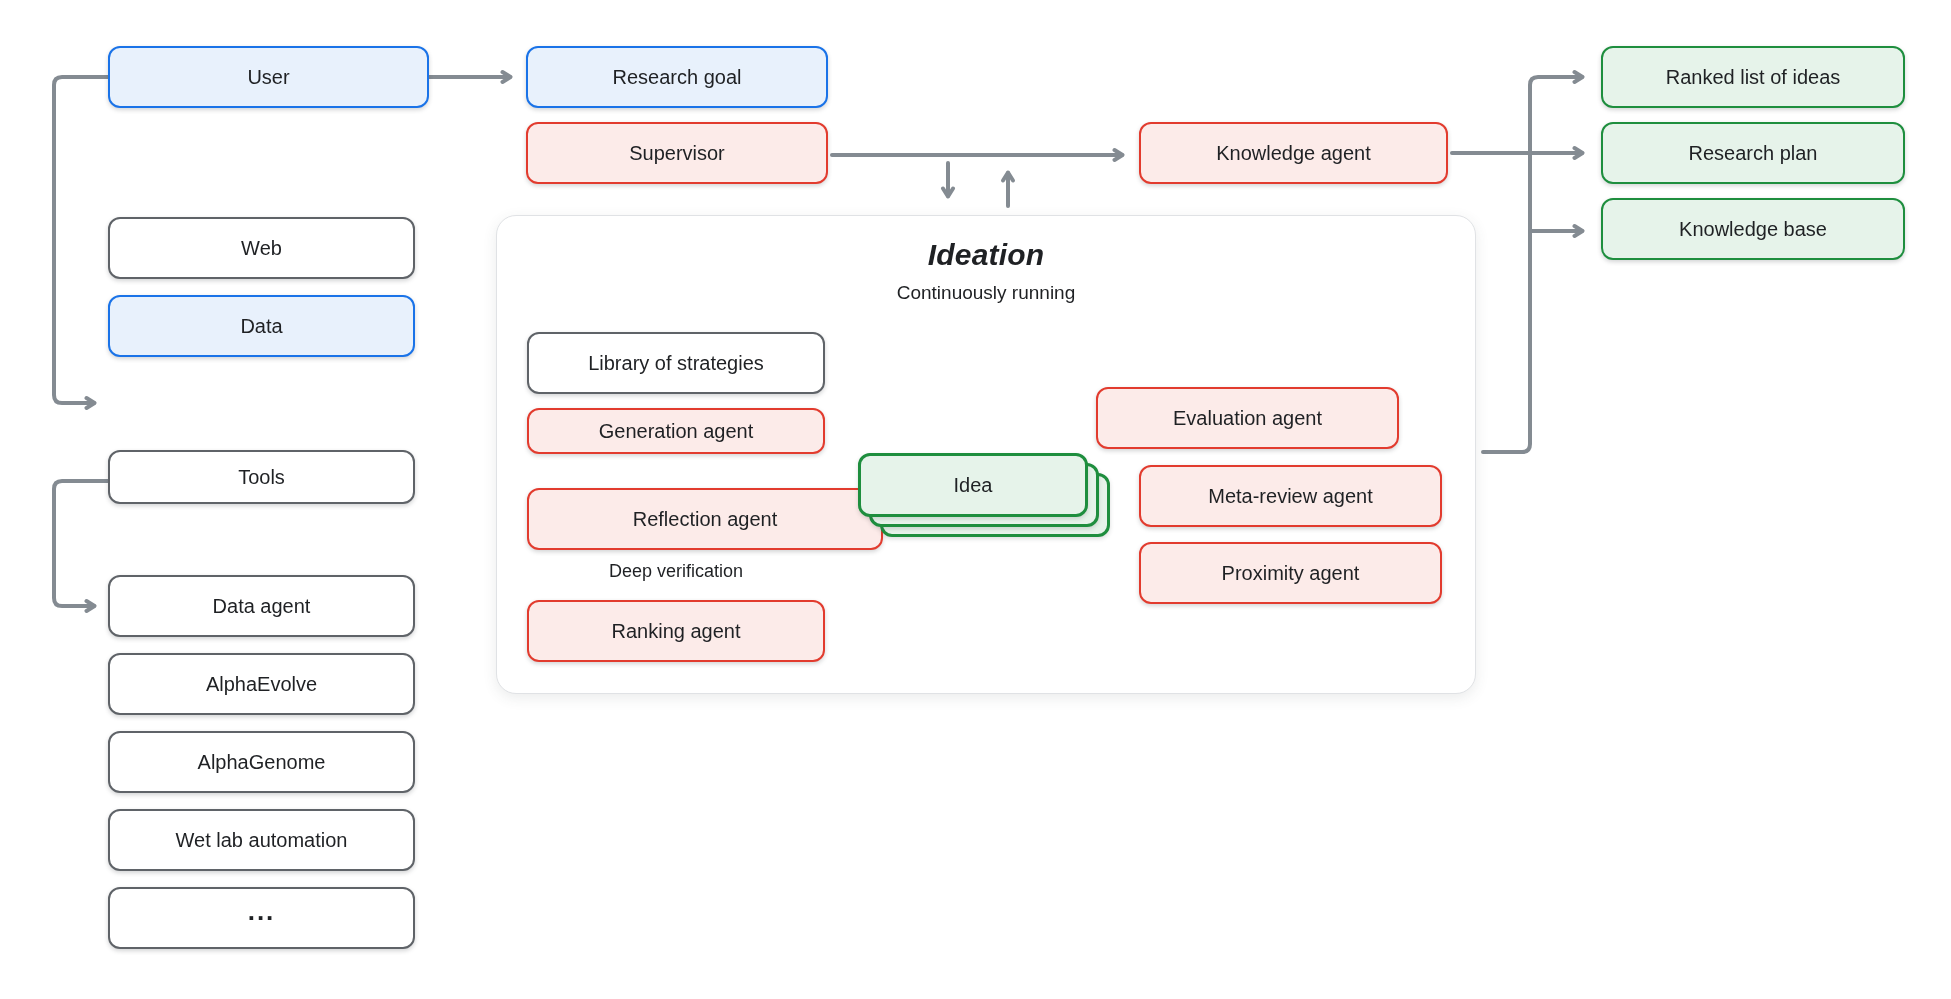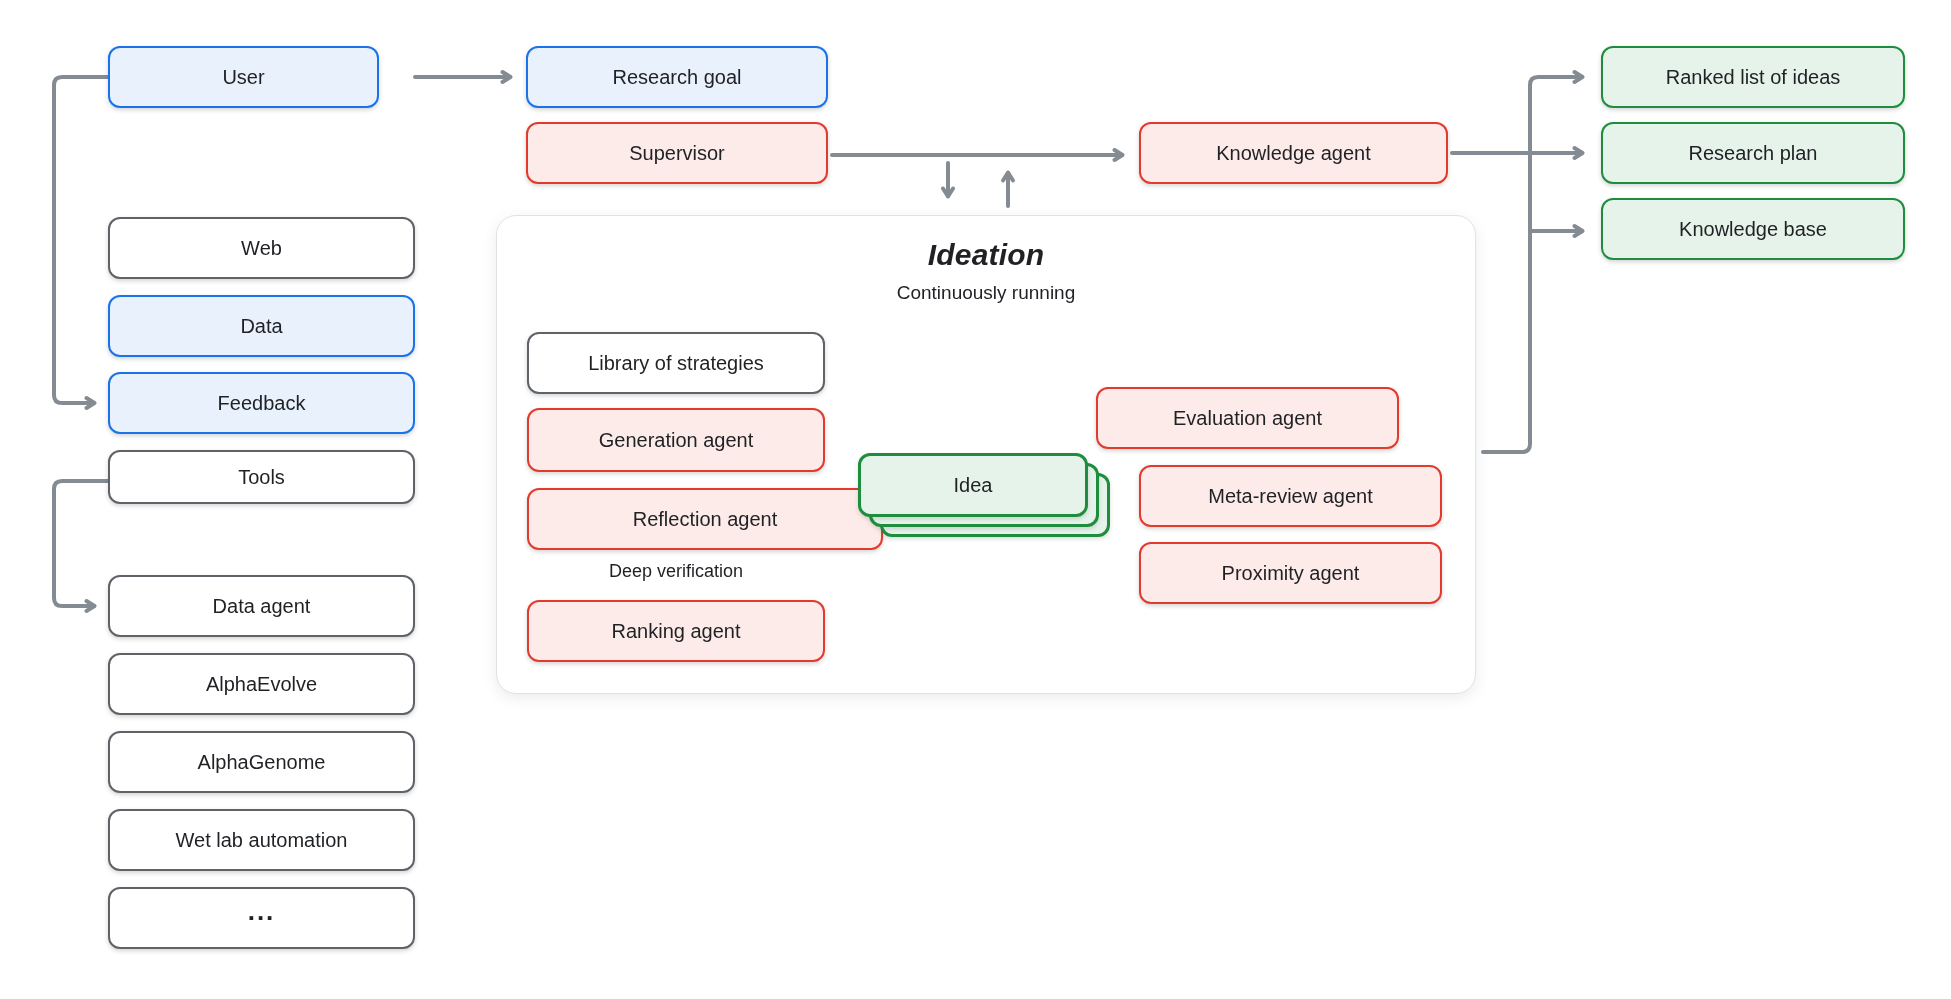--- a/index.html
+++ b/index.html
@@ -52,25 +52,24 @@
     <path d="M112,77 H62 Q54,77 54,85 V395 Q54,403 62,403 H94" marker-end="url(#arw)"></path>
     <path d="M112,481 H62 Q54,481 54,489 V598 Q54,606 62,606 H94" marker-end="url(#arw)"></path>
     <path d="M832,155 H1122" marker-end="url(#arw)"></path>
     <path d="M948,163 V196" marker-end="url(#arw)"></path>
     <path d="M1008,206 V173" marker-end="url(#arw)"></path>
     <path d="M1452,153 H1582" marker-end="url(#arw)"></path>
     <path d="M1483,452 H1522 Q1530,452 1530,444 V85 Q1530,77 1538,77 H1582" marker-end="url(#arw)"></path>
     <path d="M1530,231 H1582" marker-end="url(#arw)"></path>
   </svg>
 
-  <div class="box blue" style="left:108px;top:46px;width:271px;height:62px;text-align:right;">User</div>
+  <div class="box blue" style="left:108px;top:46px;width:321px;height:62px;text-align:right;">User</div>
 
   <div class="box neutral" style="left:108px;top:217px;width:307px;height:62px;">Web</div>
   <div class="box blue" style="left:108px;top:295px;width:307px;height:62px;">Data</div>
-  <div class="box blue" style="left:108px;top:372px;width:307px;height:62px;">Feedback</div>
   <div class="box neutral" style="left:108px;top:450px;width:307px;height:54px;">Tools</div>
 
   <div class="box neutral" style="left:108px;top:575px;width:307px;height:62px;">Data agent</div>
   <div class="box neutral" style="left:108px;top:653px;width:307px;height:62px;">AlphaEvolve</div>
   <div class="box neutral" style="left:108px;top:731px;width:307px;height:62px;">AlphaGenome</div>
   <div class="box neutral" style="left:108px;top:809px;width:307px;height:62px;">Wet lab automation</div>
   <div class="box neutral" style="left:108px;top:887px;width:307px;height:62px;">
       <span class="dots">...</span>
     </div>
 
@@ -80,21 +79,21 @@
 
   <div class="box green" style="left:1601px;top:46px;width:304px;height:62px;">Ranked list of ideas</div>
   <div class="box green" style="left:1601px;top:122px;width:304px;height:62px;">Research plan</div>
   <div class="box green" style="left:1601px;top:198px;width:304px;height:62px;">Knowledge base</div>
 
   <div class="container"></div>
   <div class="ideation-title">Ideation</div>
   <div class="ideation-subtitle">Continuously running</div>
 
   <div class="box neutral" style="left:527px;top:332px;width:298px;height:62px;">Library of strategies</div>
-  <div class="box red" style="left:527px;top:408px;width:298px;height:64px;">Generation agent</div>
+  <div class="box red" style="left:527px;top:408px;width:298px;height:46px;">Generation agent</div>
   <div class="box red" style="left:527px;top:488px;width:356px;height:62px;">Reflection agent</div>
   <div class="small-label">Deep verification</div>
   <div class="box red" style="left:527px;top:600px;width:298px;height:62px;">Ranking agent</div>
 
   <div style="position:absolute;left:858px;top:453px;width:252px;height:84px;">
     <div class="idea-layer" style="left:22px;top:20px;"></div>
     <div class="idea-layer" style="left:11px;top:10px;"></div>
     <div class="idea-layer idea-top" style="left:0;top:0;">Idea</div>
   </div>
 

